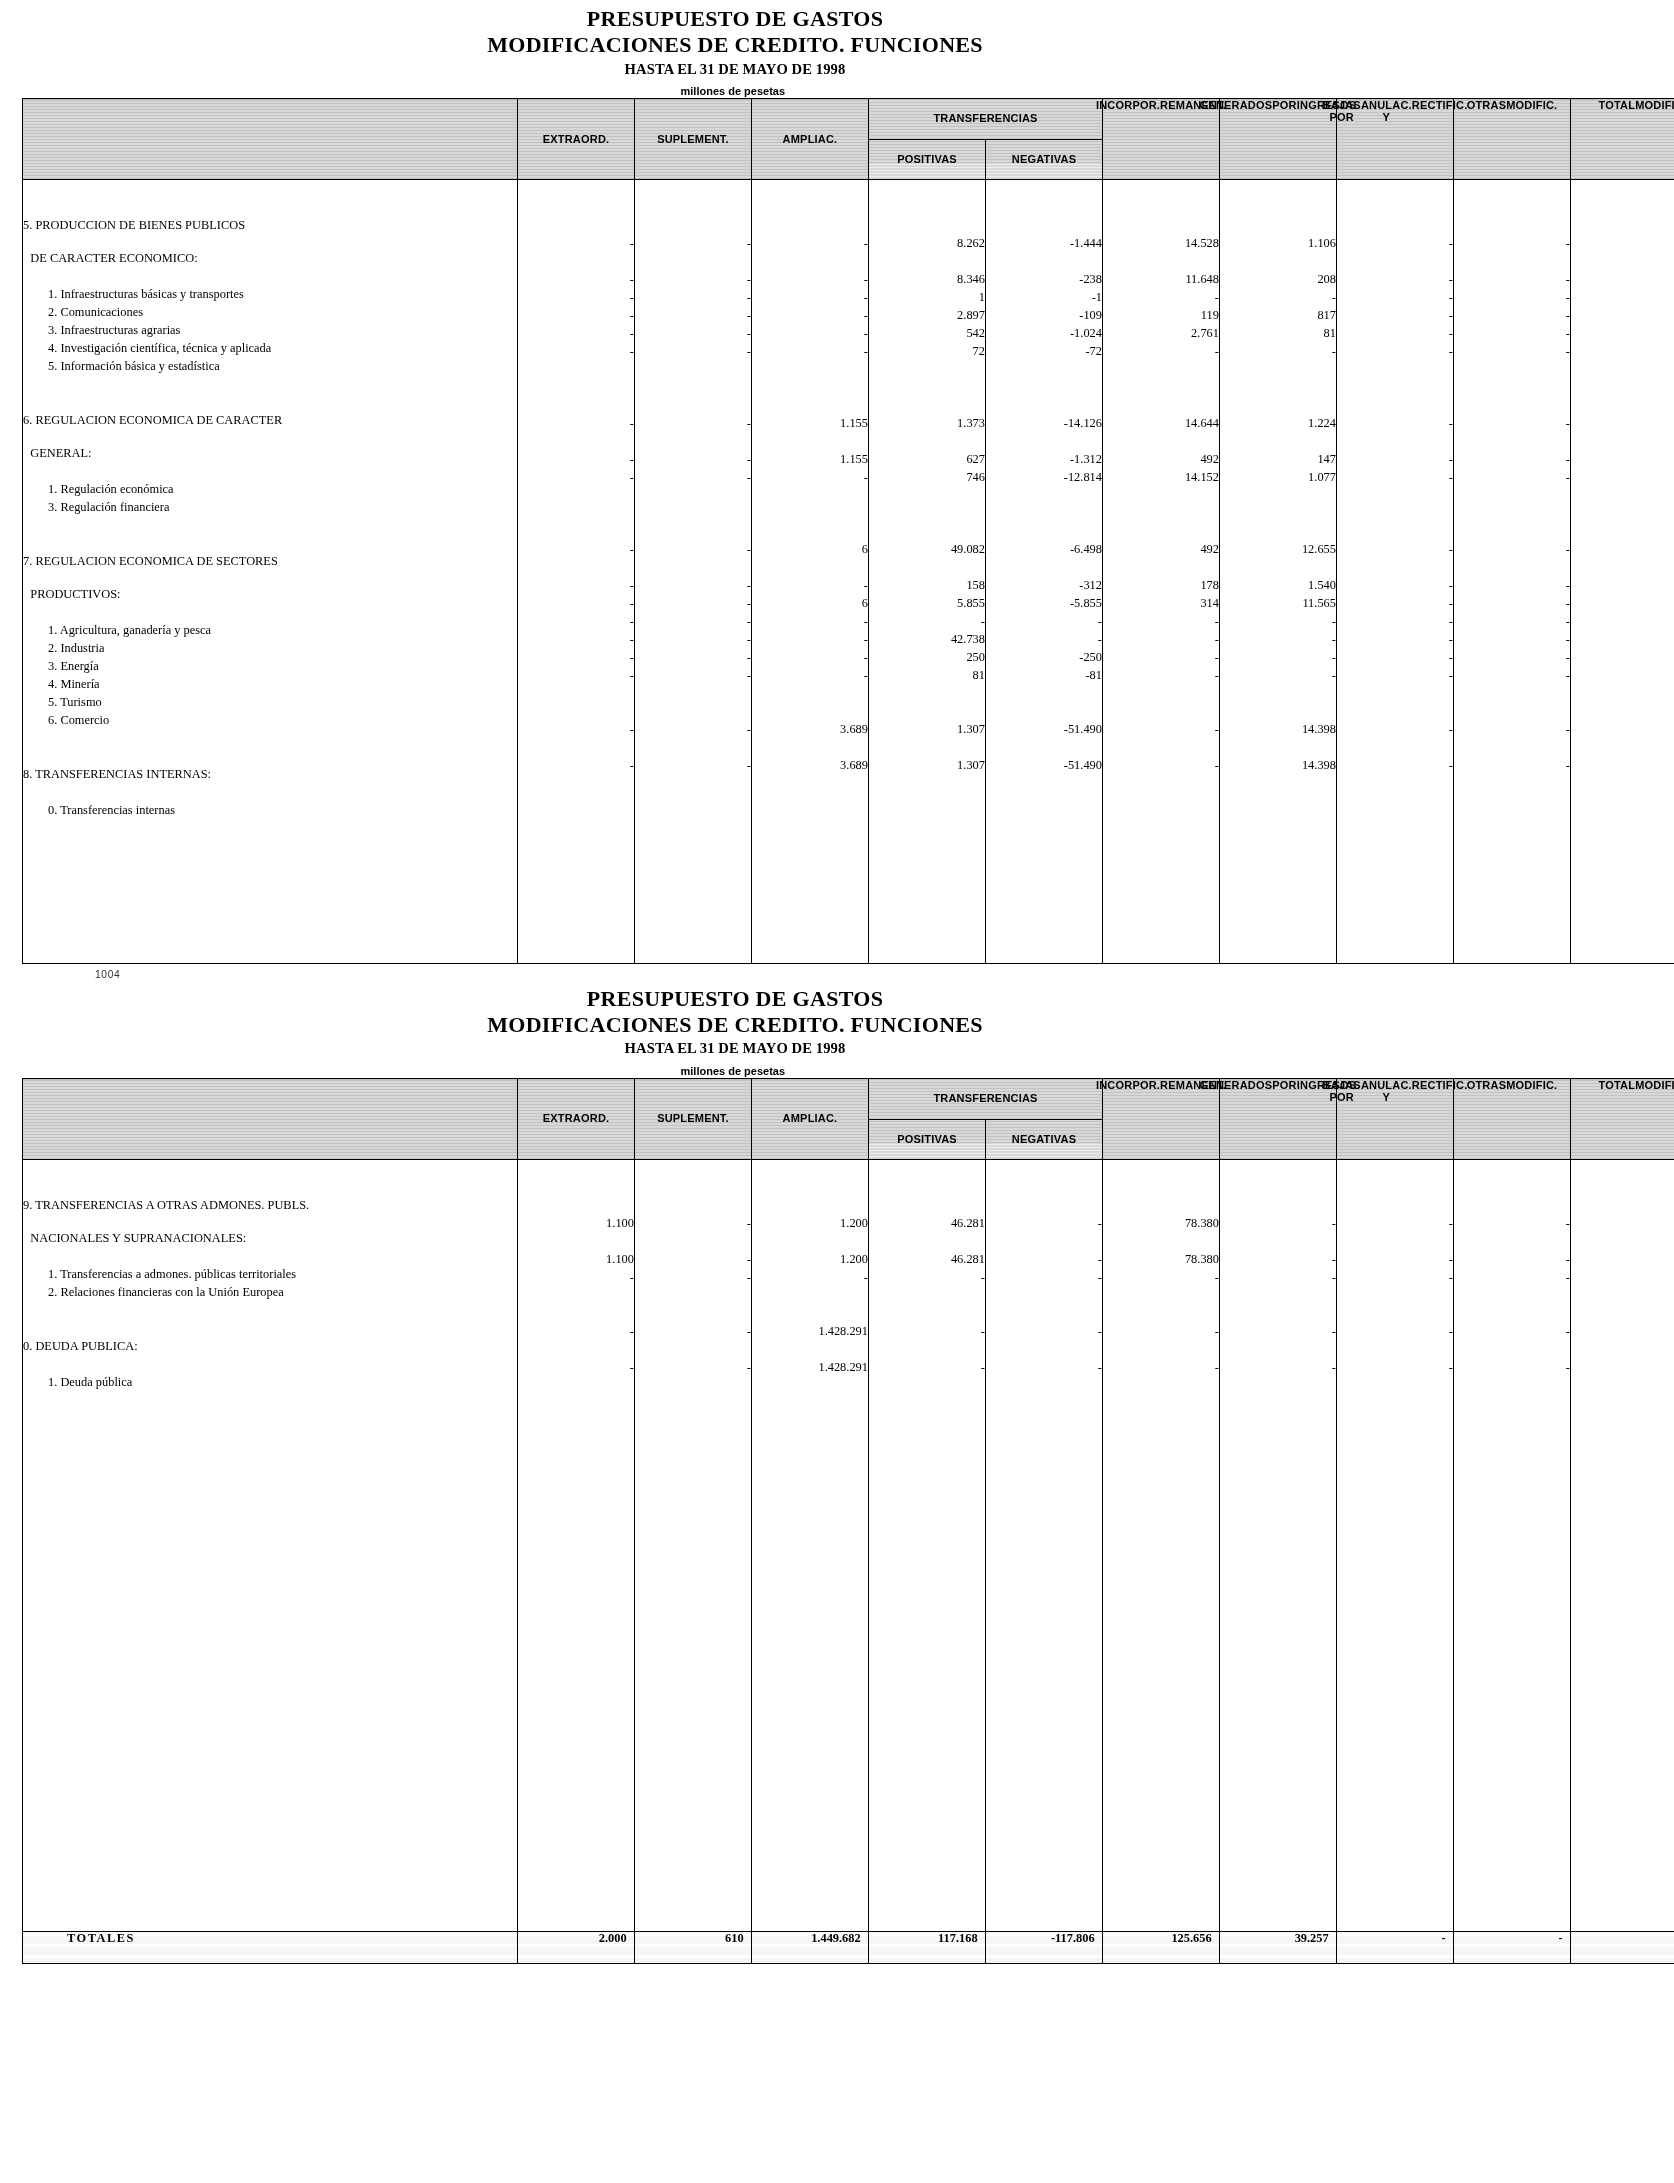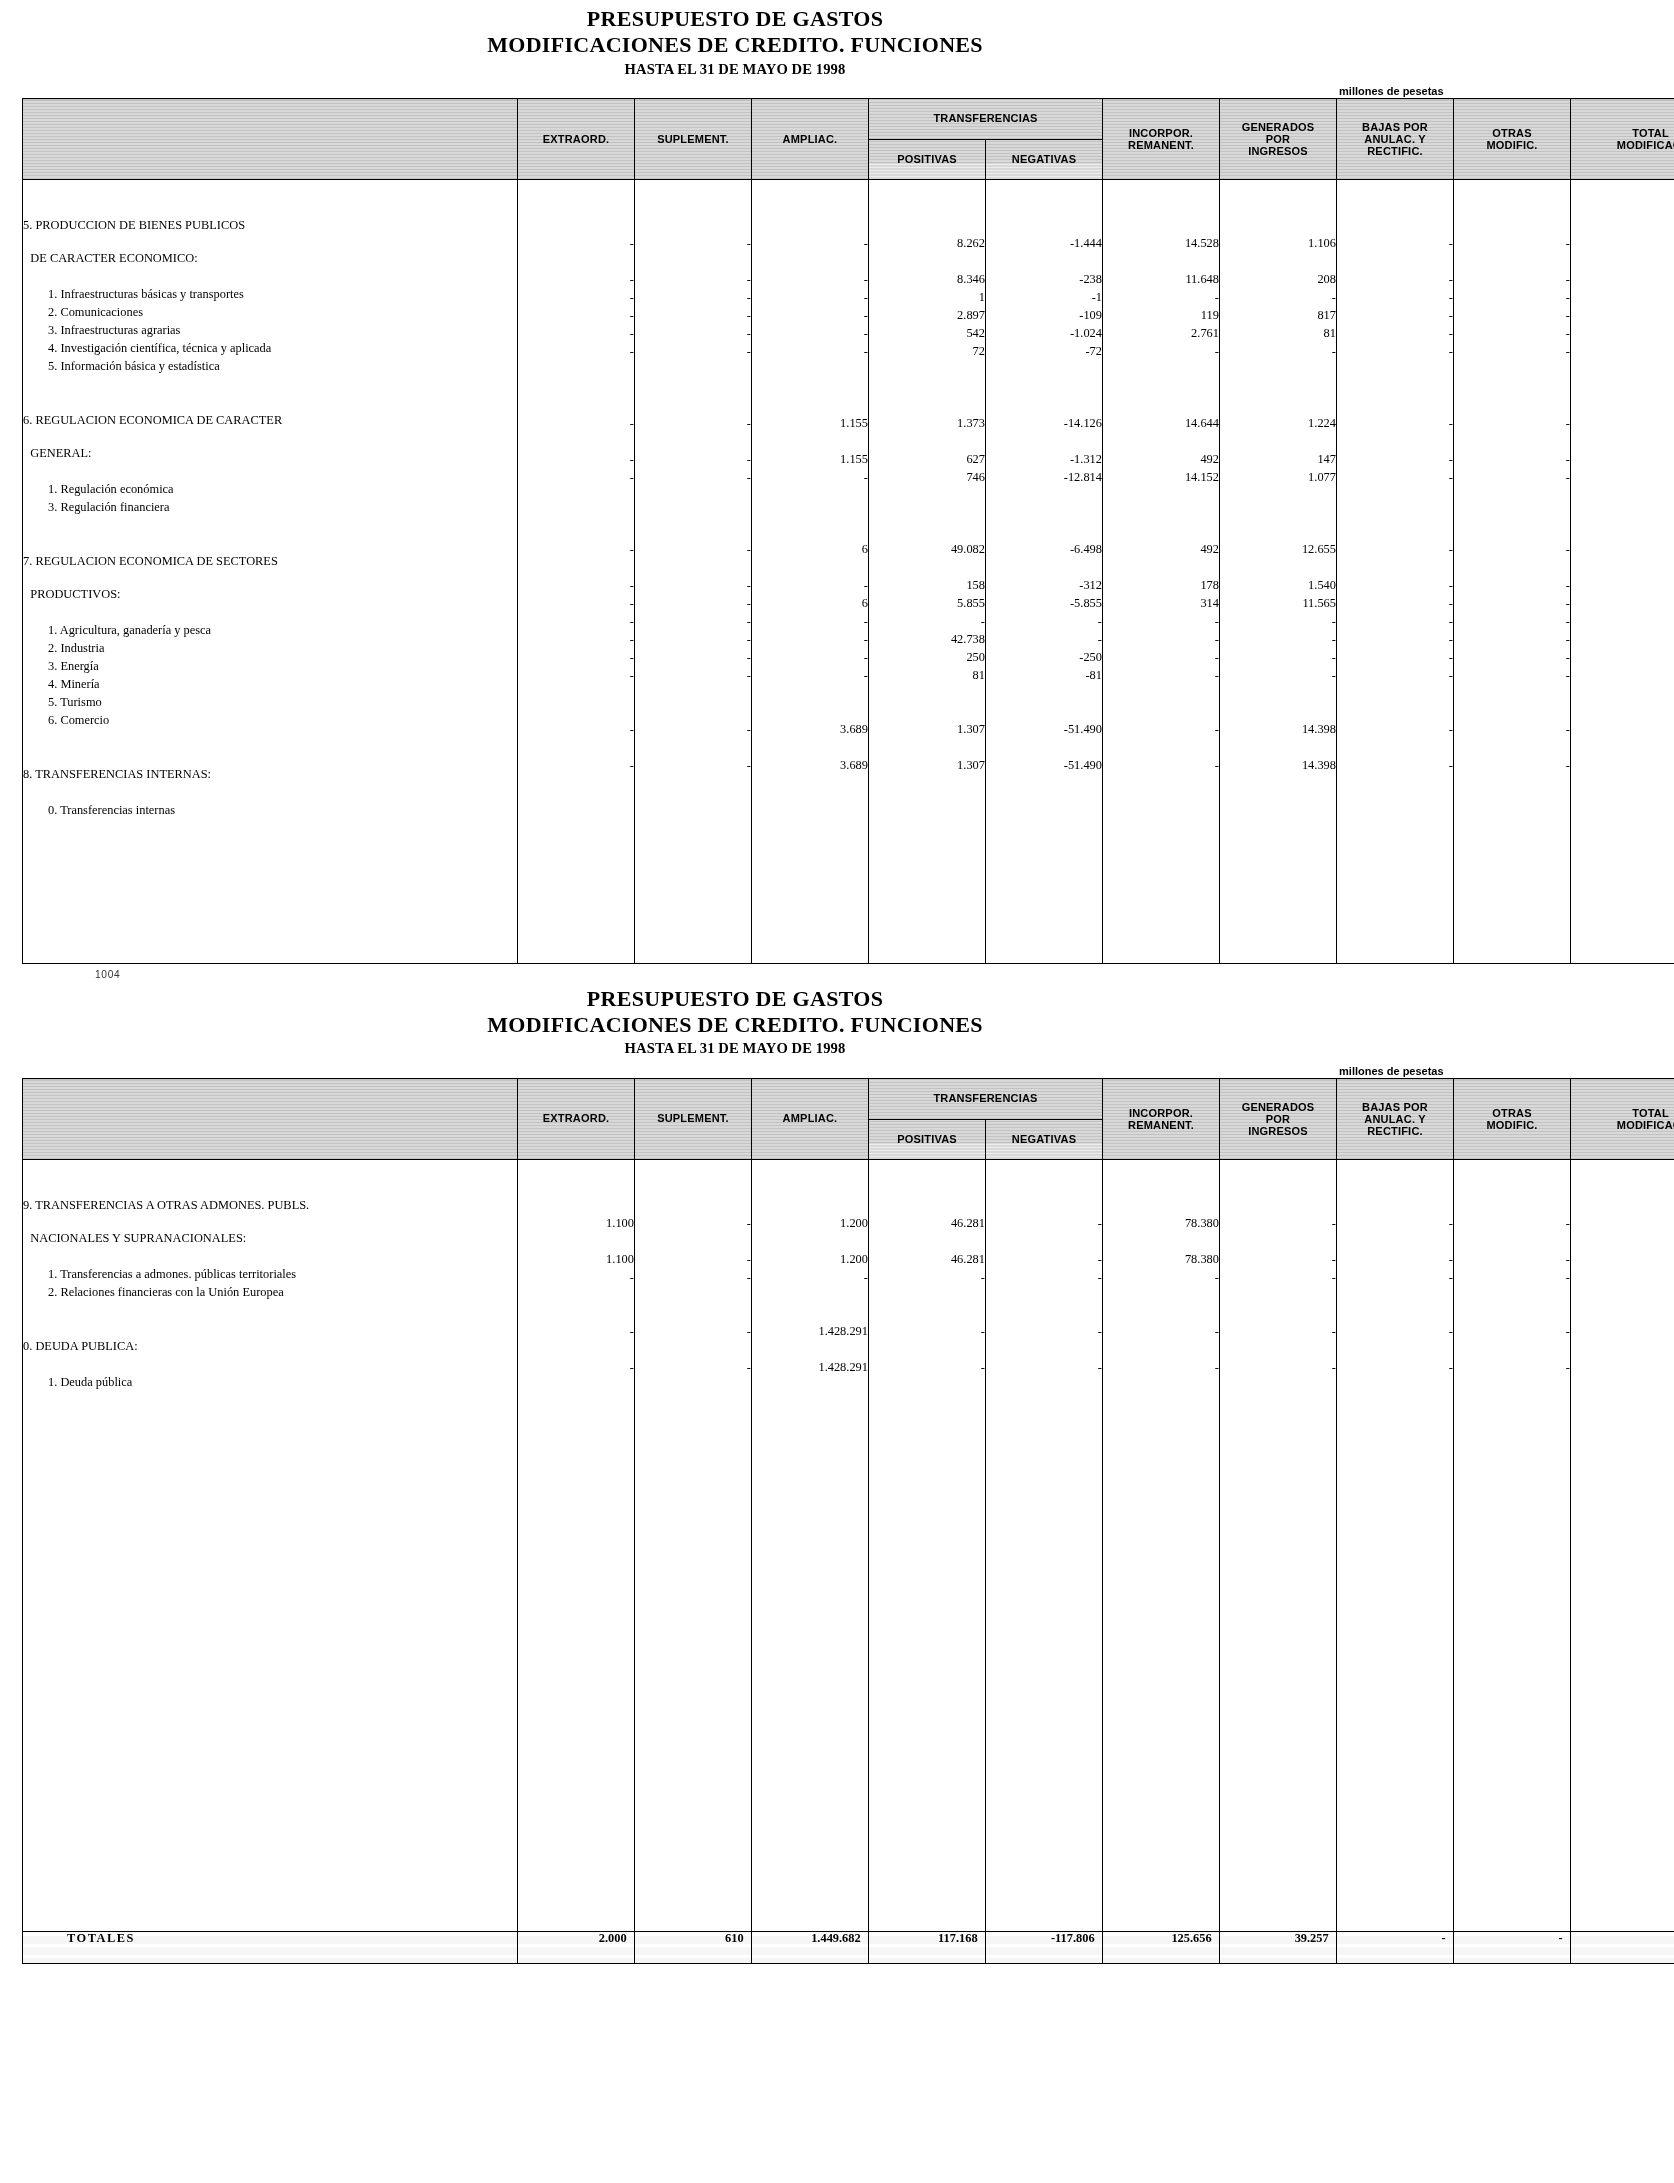--- a/index.html
+++ b/index.html
@@ -30,21 +30,21 @@
     letter-spacing: 0.3px;
     line-height: 1.18;
   }
   .title-3 {
     font-weight: bold;
     font-size: 14.6px;
     margin-top: 2.9px;
     letter-spacing: 0.1px;
   }
   .units {
-    text-align: right;
+    text-align: center;
     font-family: "Liberation Sans", sans-serif;
     font-weight: bold;
     font-size: 11px;
     padding-right: 4.4px;
     margin-top: 7.3px;
     margin-bottom: 1.5px;
   }
   table.grid {
     border-collapse: collapse;
     width: 100%;
@@ -69,21 +69,21 @@
   thead .hdr-inner {
     display: flex;
     align-items: center;
     justify-content: center;
     height: 100%;
     line-height: 1.25;
     padding: 0 1.5px;
   }
   thead .hdr-two-line {
     display: flex;
-    flex-direction: column;
+    flex-direction: row;
     justify-content: center;
     height: 100%;
   }
   .transf-top {
     border-bottom: 1.1px solid #000 !important;
     height: 39px;
   }
   .transf-sub {
     height: 39px;
   }

